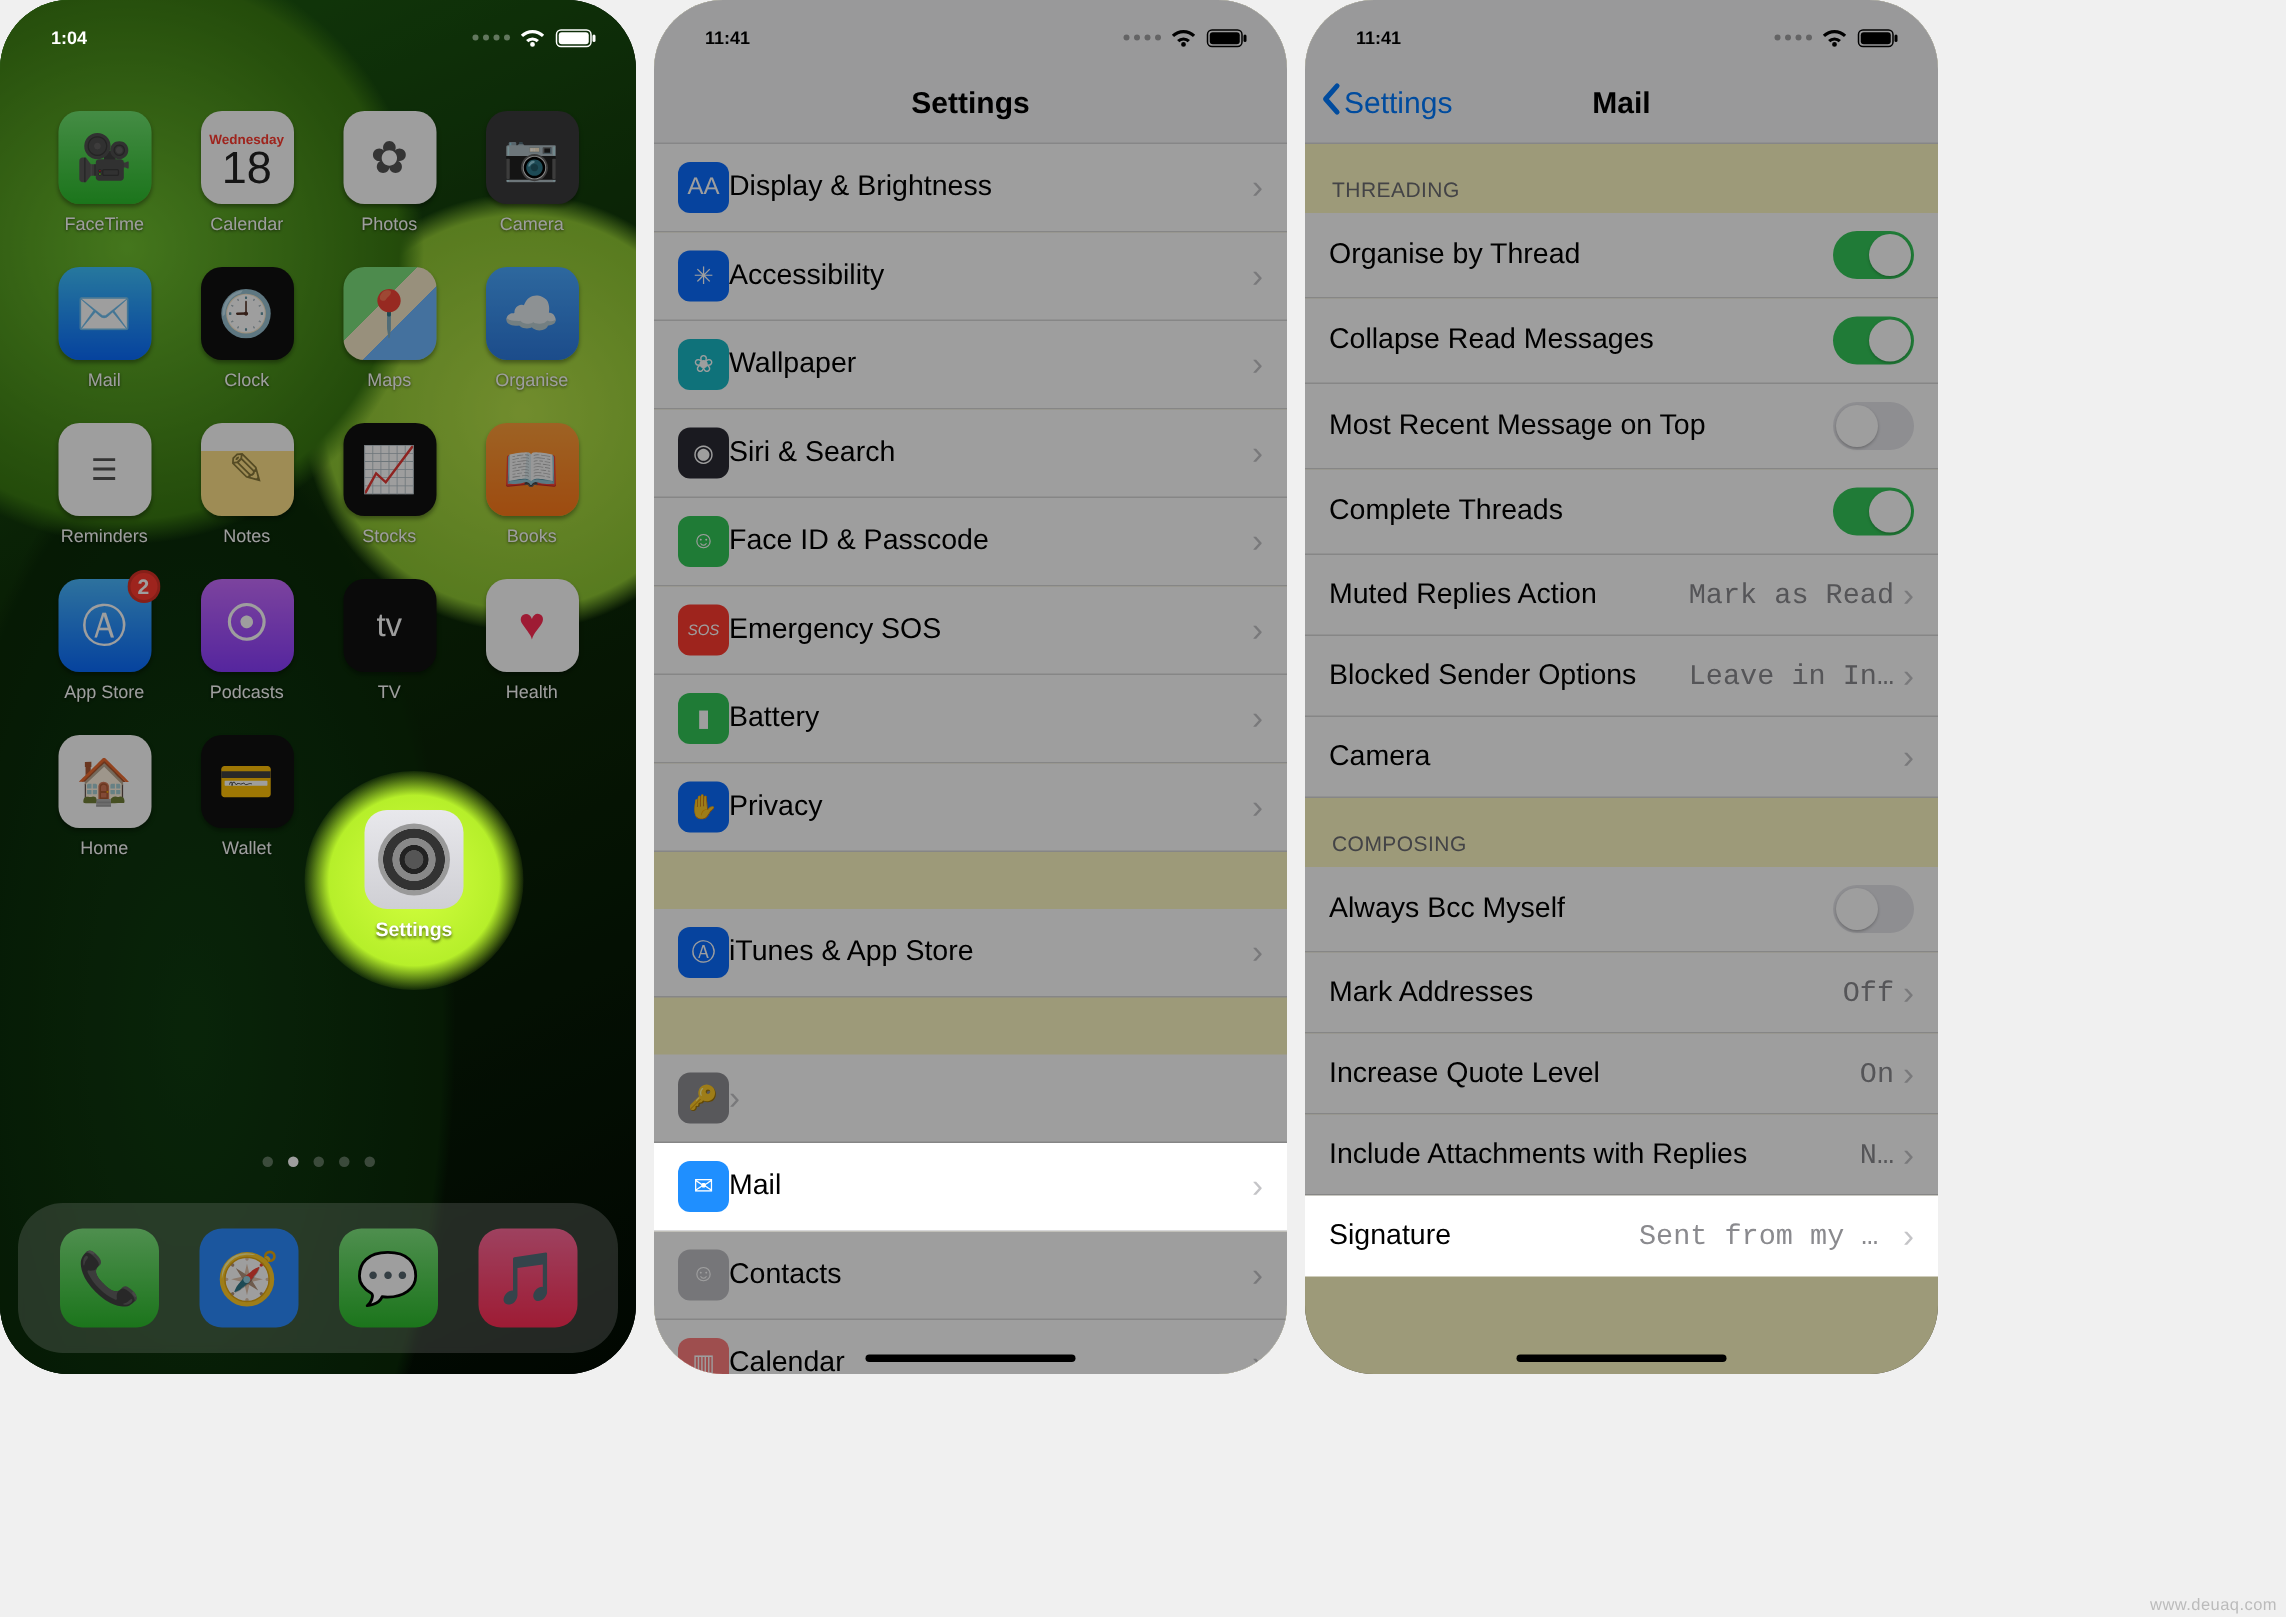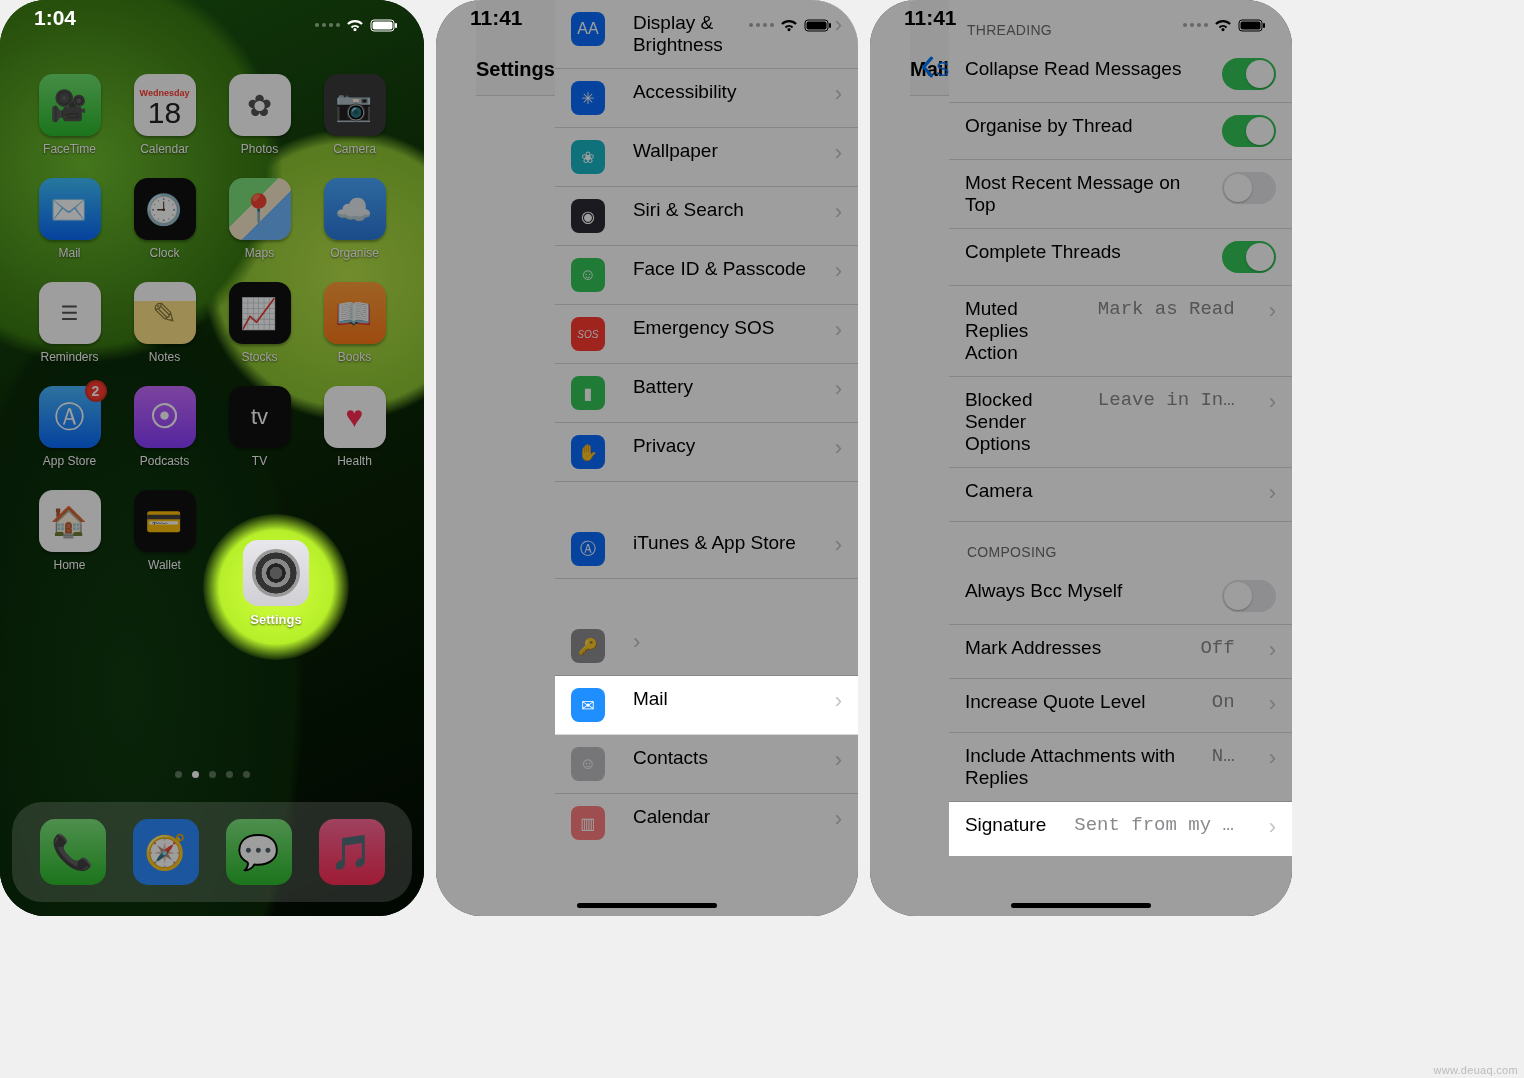--- a/index.html
+++ b/index.html
@@ -19,23 +19,23 @@
     height: 916px;
     flex: 0 0 auto;
     background: #000;
   }
   .phone.p1 { width: 424px; }
   .phone.p2, .phone.p3 { width: 422px; }
   
   .statusbar {
     position: absolute; top: 0; left: 0; right: 0;
     height: 44px;
-    display: flex; justify-content: space-between;
+    display: flex; align-items: center; justify-content: space-between;
     padding: 6px 26px 0 34px;
-    font-weight: 600; font-size: 21px; z-index: 30;
+    font-weight: 600; font-size: 12px; z-index: 30;
   }
   .statusbar .right { display:flex; align-items:center; gap:6px; }
   .sig-dots { display:flex; gap:3px; align-items:flex-end;}
   .sig-dots i { width:4px;height:4px;border-radius:50%; background: currentColor; opacity:.35;}
   .wifi-ic, .batt-ic { display:inline-block; }
   .wifi-ic svg, .batt-ic svg { display:block; }
   .dim-overlay {
     position:absolute; inset:0; background: rgba(0,0,0,0.38); z-index: 25; pointer-events:none;
   }
   
@@ -87,40 +87,40 @@
   .pager i{ width:7px;height:7px;border-radius:50%; background:rgba(255,255,255,.35);}
   .pager i.on{ background:#fff;}
   .dock {
     position:absolute; bottom:14px; left:12px; right:12px; height:100px;
     background: rgba(255,255,255,.22); border-radius:30px; z-index:10;
     display:flex; align-items:center; justify-content:space-around; padding:0 14px;
     backdrop-filter: blur(2px);
   }
   .dock .tile{ width:66px;height:66px;border-radius:15px;display:flex;align-items:center;justify-content:center;font-size:34px;color:#fff;}
   
-  .ios-page { position:absolute; inset:0; background:#ffffff; display:flex; flex-direction:row;padding-left:40px;}
+  .ios-page { position:absolute; inset:0; background:#fef9c3; display:flex; flex-direction:column;}
   .navbar {
     height:96px; padding-top:44px; position:relative;
     background:#f7f7f9; border-bottom:1px solid rgba(0,0,0,.12);
     display:flex; align-items:center; justify-content:center;
   }
   .navbar .title{ font-size:20px; font-weight:600; color:#000;}
   .navbar .back{
     position:absolute; left:10px; bottom:12px; color:#007aff; font-size:20px;
     display:flex; align-items:center; gap:2px;
   }
   .list { flex:1; overflow:hidden; }
   .section-gap{ height:38px; }
   .section-header{
     padding: 22px 18px 8px; color:#6d6d72; font-size:14px; letter-spacing:.3px;
     text-transform: uppercase;
   }
   .row {
     background:#fff; min-height:54px; padding: 12px 16px 12px 16px;
-    display:flex; gap:28px; position:relative;
+    display:flex; align-items:center; gap:0; position:relative;
     border-bottom:1px solid rgba(60,60,67,.2);
     font-size:19px; color:#000;
   }
   .row:last-child{ border-bottom:none; }
   .row .ic {
     width:34px; height:34px; border-radius:8px; flex:0 0 34px;
     display:flex;align-items:center;justify-content:center; color:#fff; font-size:18px;
   }
   .row .label{ flex:1; }
   .row .value{ color:#8a8a8e; font-size:19px; margin-right:6px; max-width:170px; white-space:nowrap; overflow:hidden; text-overflow:ellipsis;font-family:Liberation Mono, monospace;}
@@ -464,32 +464,32 @@
         <span><svg width="14" height="22" viewBox="0 0 12 20">
                 <path fill="none" stroke="#007aff" stroke-width="3" stroke-linecap="round" stroke-linejoin="round" d="M10 2 3 10l7 8"></path>
               </svg></span>
         <span>Settings</span>
       </div>
       <span class="title">Mail</span>
     </div>
     <div class="list" id="p3list">
           <div class="section-header">THREADING</div>
           <div class="row">
+            <span class="label">Organise by Thread</span>
+            <div class="toggle on">
+              <div class="knob"></div>
+            </div>
+          </div>
+          <div class="row">
             <span class="label">Collapse Read Messages</span>
             <div class="toggle on">
               <div class="knob"></div>
             </div>
           </div>
           <div class="row">
-            <span class="label">Organise by Thread</span>
-            <div class="toggle on">
-              <div class="knob"></div>
-            </div>
-          </div>
-          <div class="row">
             <span class="label">Most Recent Message on Top</span>
             <div class="toggle">
               <div class="knob"></div>
             </div>
           </div>
           <div class="row">
             <span class="label">Complete Threads</span>
             <div class="toggle on">
               <div class="knob"></div>
             </div>

